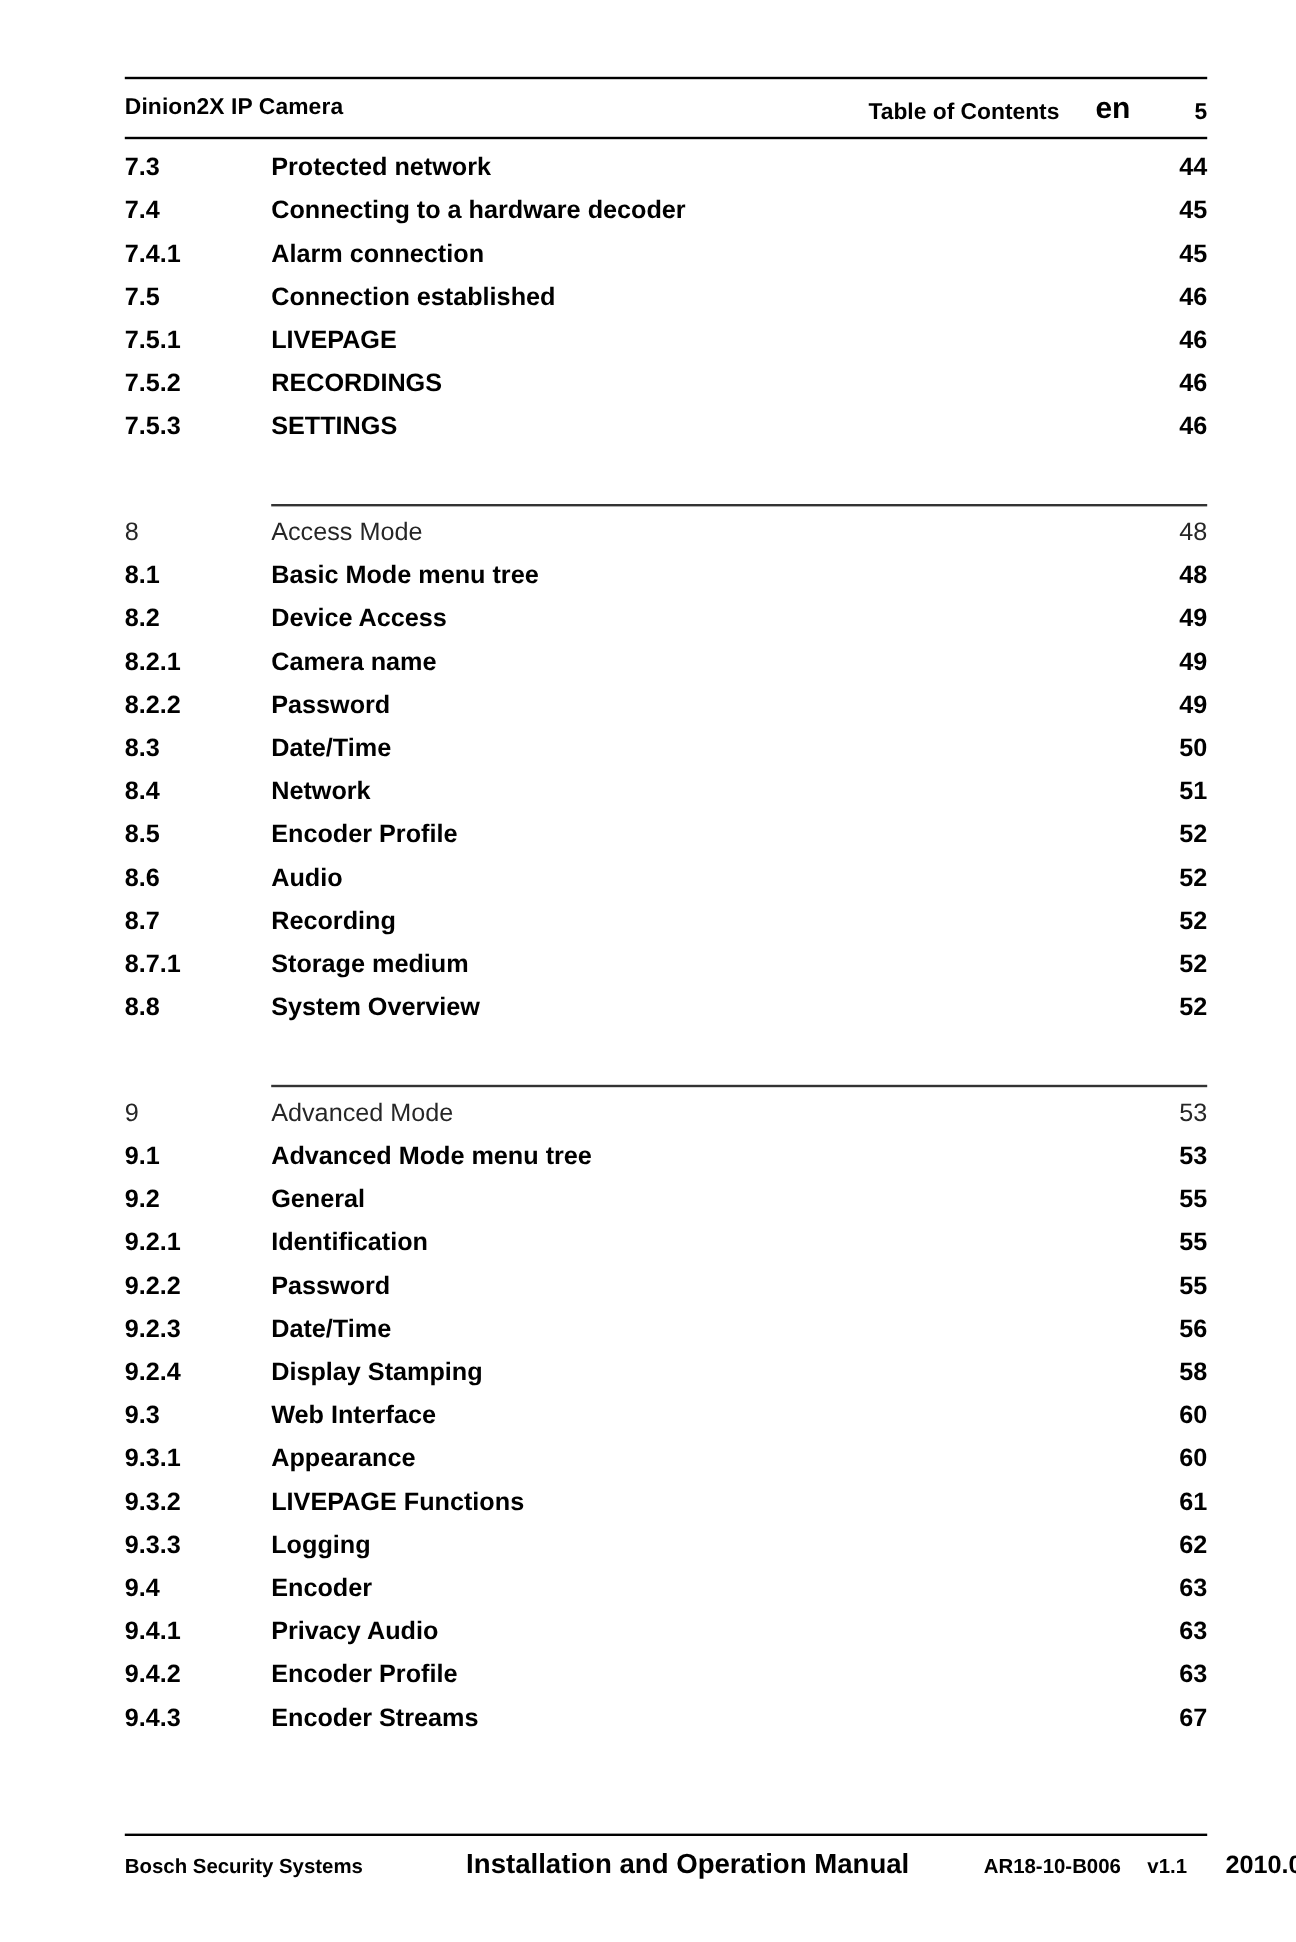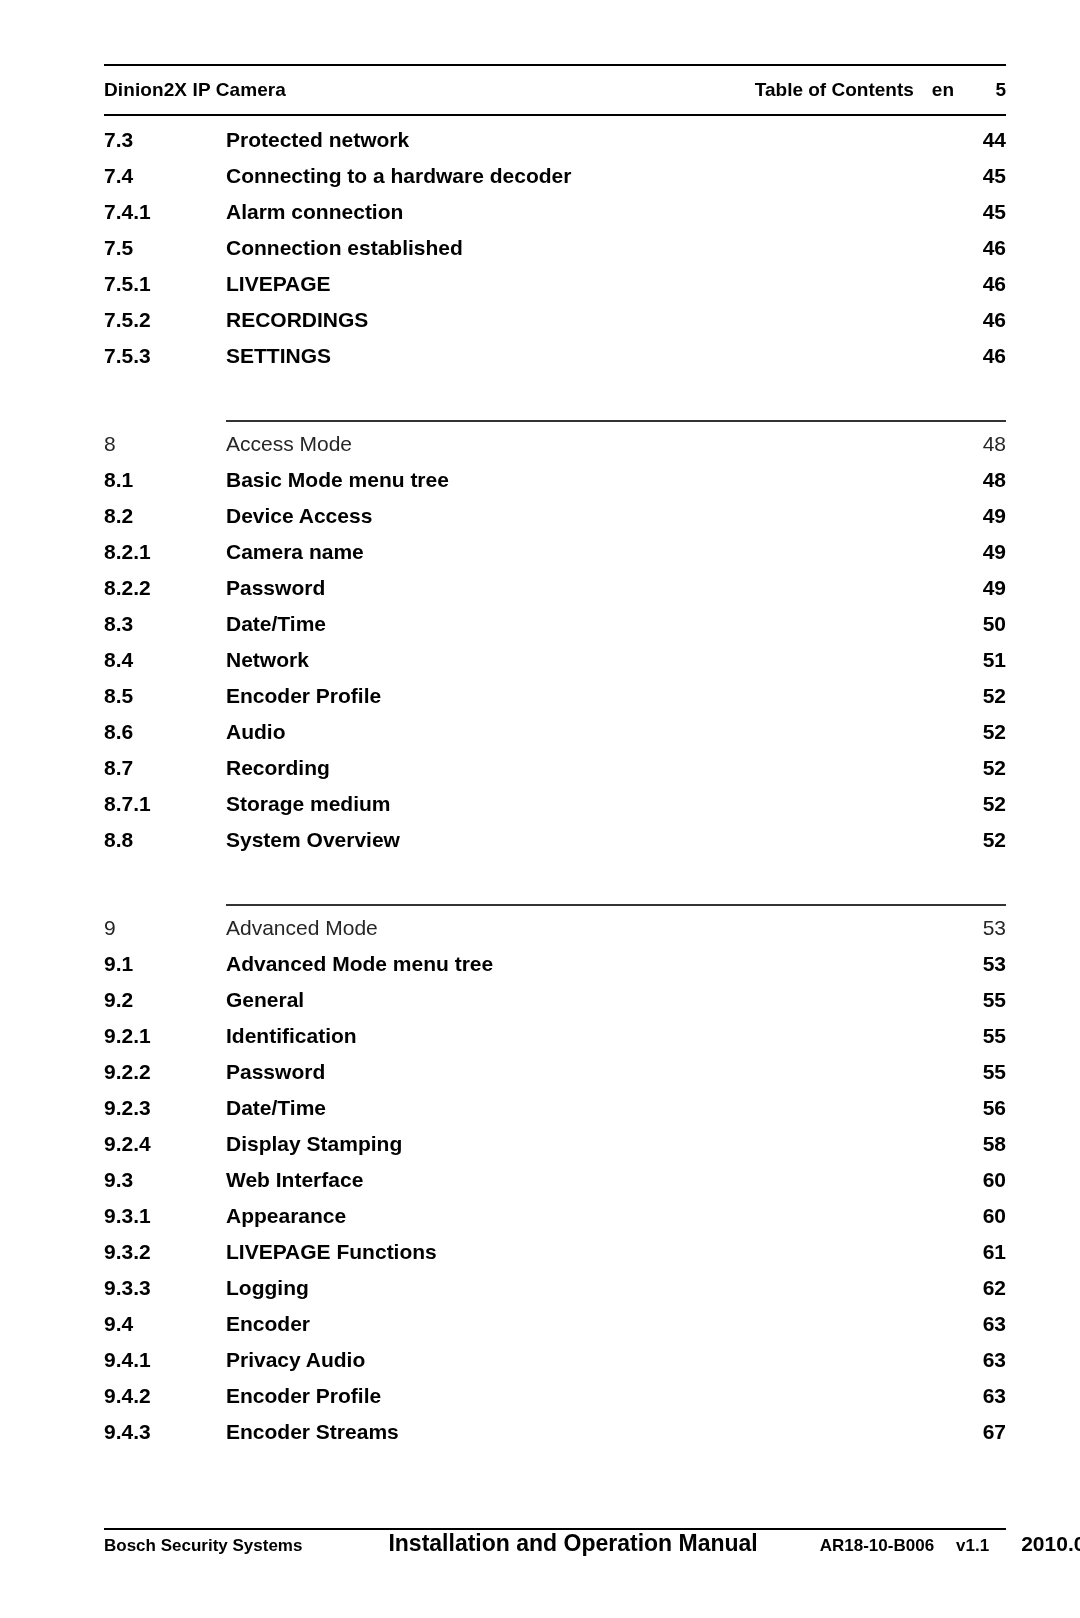--- a/index.html
+++ b/index.html
@@ -38,27 +38,28 @@
   .header-left {
     font-size: 19px;
     font-weight: bold;
     letter-spacing: 0.1px;
     white-space: nowrap;
   }
   .header-right {
     display: flex;
     align-items: flex-end;
     white-space: nowrap;
+    gap: 12px;
   }
   .header-section {
     font-size: 19px;
     font-weight: bold;
   }
   .header-lang {
-    font-size: 19px;
+    font-size: 25px;
     font-weight: bold;
     margin-left: 18px;
   }
   .header-pageno {
     font-size: 19px;
     font-weight: bold;
     margin-left: 30px;
     min-width: 22px;
     text-align: right;
   }
@@ -117,20 +118,21 @@
   }
 
   
   .footer {
     position: absolute;
     left: 104px;
     top: 1528px;
     width: 902px;
     box-sizing: border-box;
     border-top: 2px solid #000000;
+    padding-top: 10px;
     display: flex;
     align-items: baseline;
     white-space: nowrap;
   }
   .footer-company {
     font-size: 17px;
     font-weight: bold;
   }
   .footer-doctitle {
     font-size: 23px;

